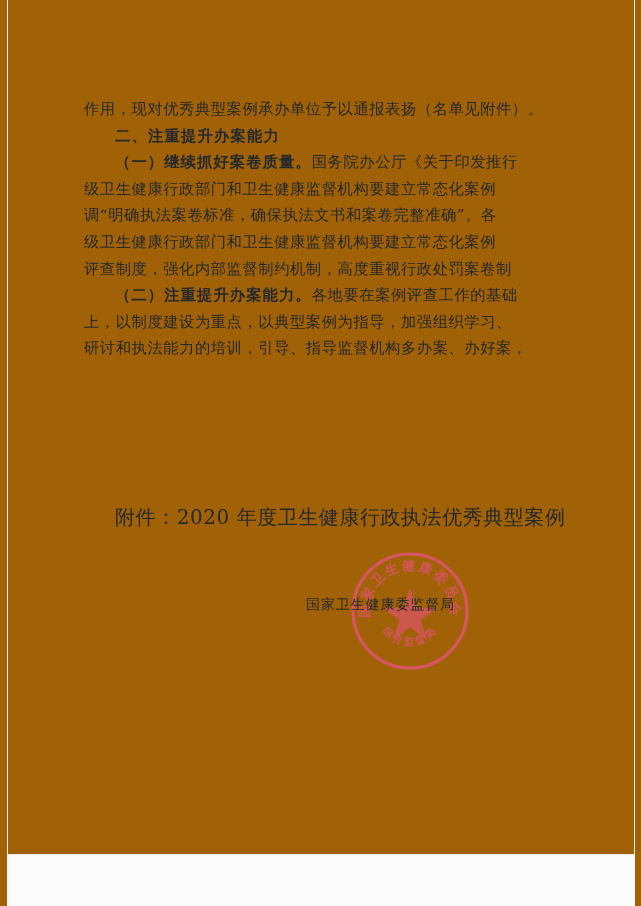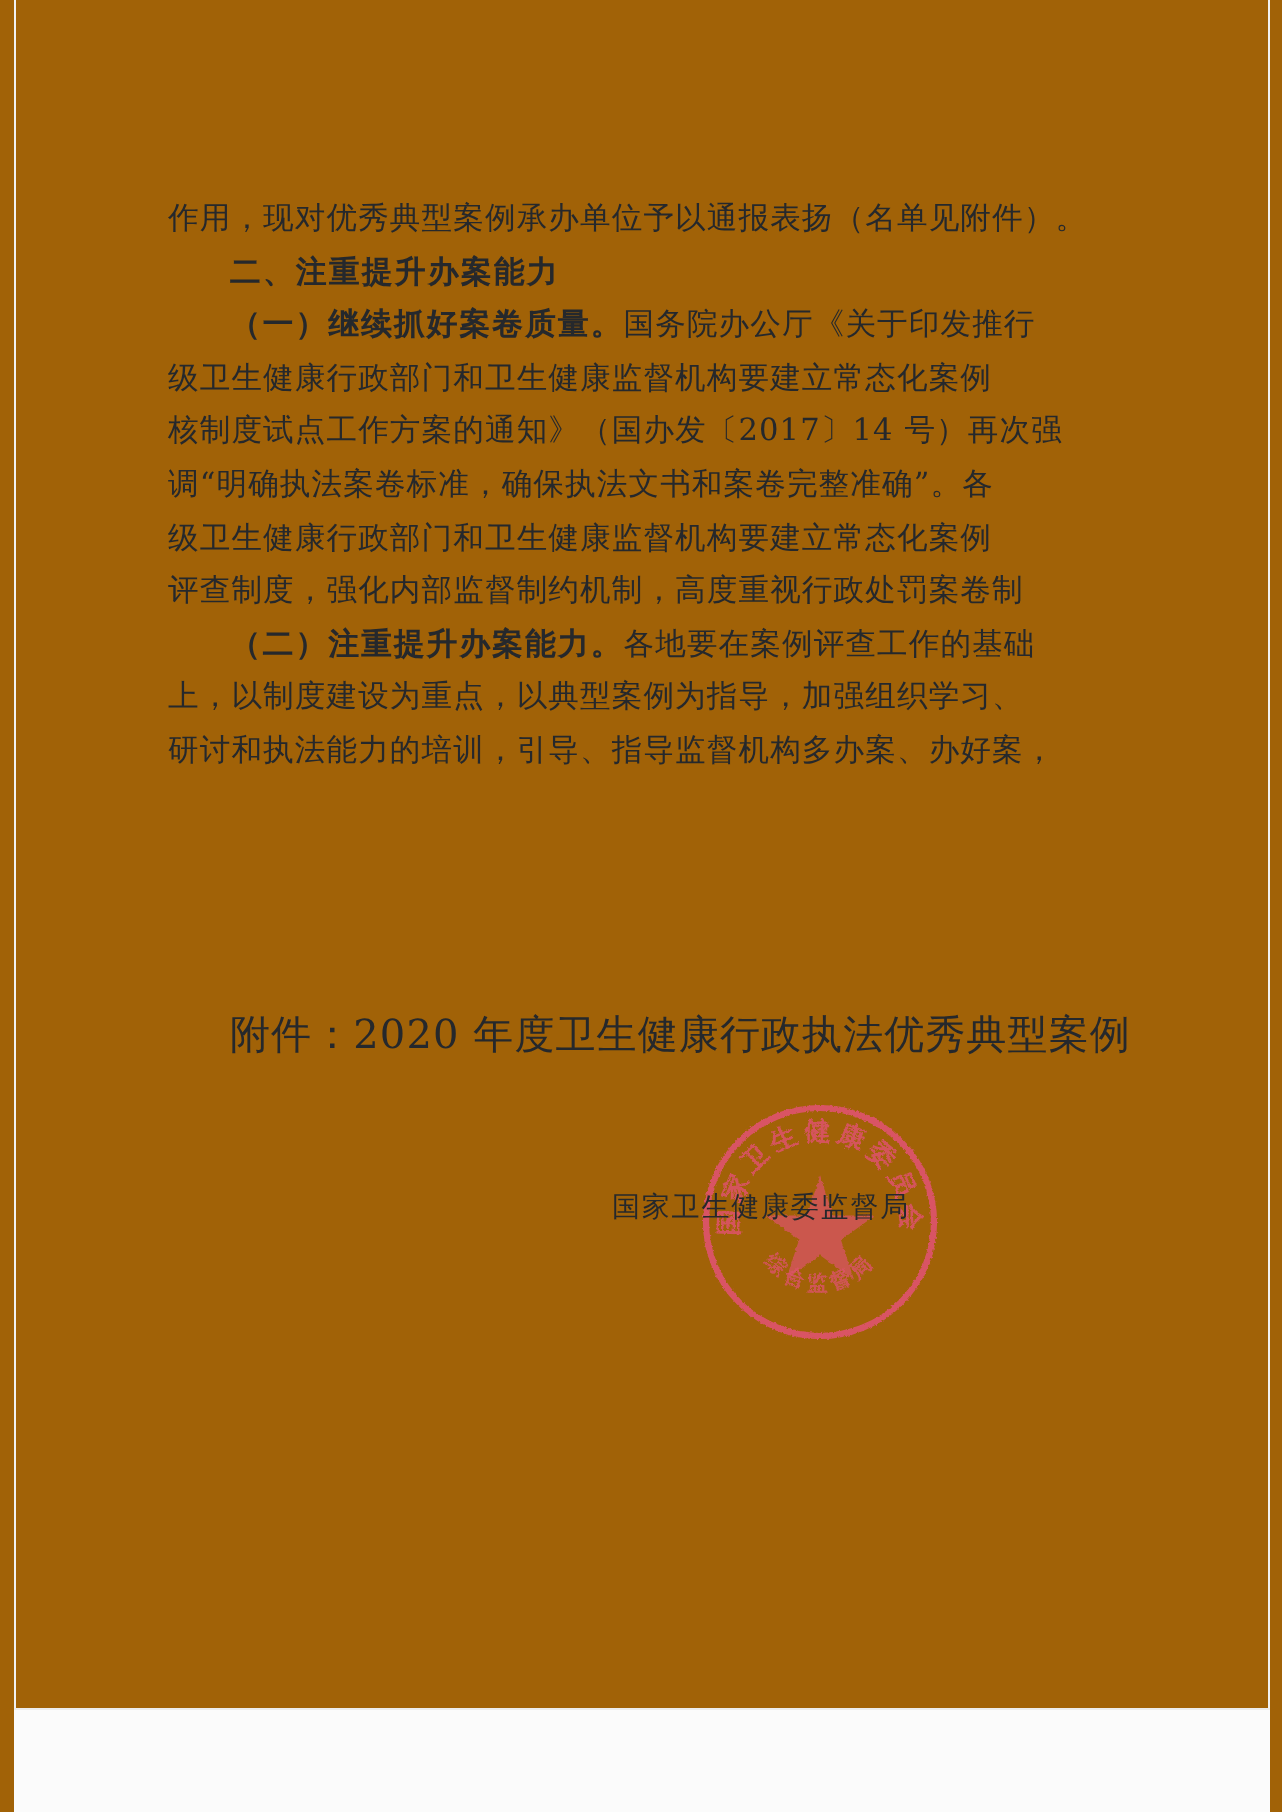--- a/index.html
+++ b/index.html
@@ -129,21 +129,20 @@
 
   <div id="doc-body">
 
     <div class="doc-line">作用，现对优秀典型案例承办单位予以通报表扬（名单见附件）。</div>
 
     <div class="doc-line bold indent2">二、注重提升办案能力</div>
 
     <div class="doc-line indent2"><span class="lead">（一）继续抓好案卷质量。</span><span class="rest">国务院办公厅《关于印发推行</span></div>
 
     <div class="doc-line">级卫生健康行政部门和卫生健康监督机构要建立常态化案例</div>
-    <div class="doc-line">核制度试点工作方案的通知》（国办发〔2017〕14 号）再次强</div>
     <div class="doc-line">调“明确执法案卷标准，确保执法文书和案卷完整准确”。各</div>
     <div class="doc-line">级卫生健康行政部门和卫生健康监督机构要建立常态化案例</div>
     <div class="doc-line">评查制度，强化内部监督制约机制，高度重视行政处罚案卷制</div>
 
     <div class="doc-line indent2"><span class="lead">（二）注重提升办案能力。</span><span class="rest">各地要在案例评查工作的基础</span></div>
 
     <div class="doc-line">上，以制度建设为重点，以典型案例为指导，加强组织学习、</div>
     <div class="doc-line">研讨和执法能力的培训，引导、指导监督机构多办案、办好案，</div>
   </div>
 

